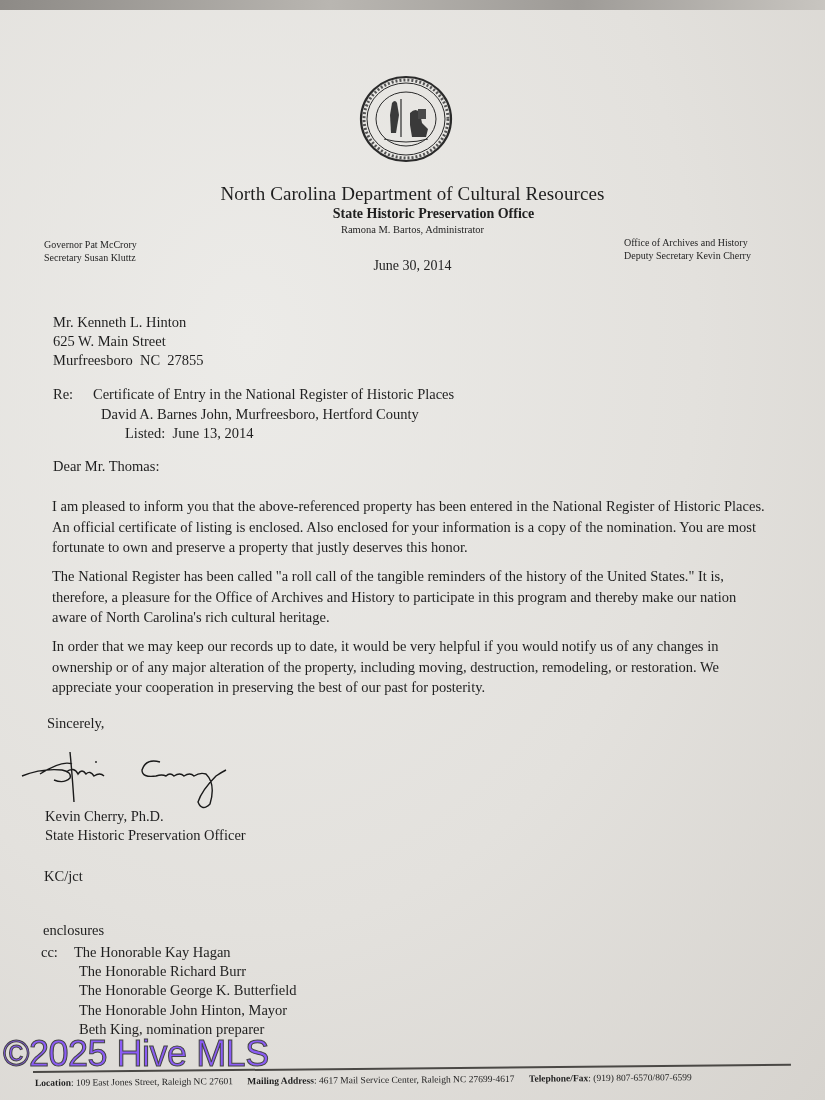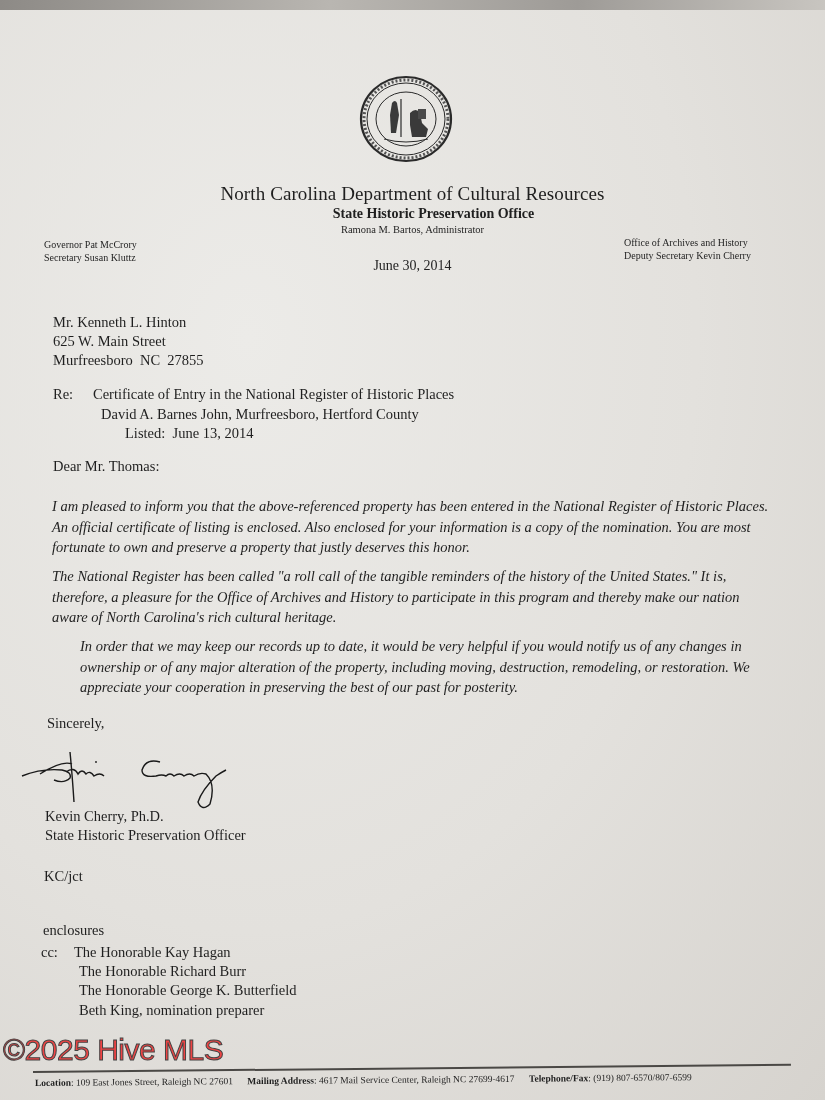--- a/index.html
+++ b/index.html
@@ -22,35 +22,35 @@
   .head3 { left:0; width:825px; text-align:center; top:224px; font-size:10.5px; }
   .sideL { left:44px; top:238px; font-size:10px; line-height:13px; }
   .sideR { left:624px; top:236px; font-size:10px; line-height:13px; }
   .date { left:0; width:825px; text-align:center; top:258px; font-size:14px; }
   .addr { left:53px; top:313px; font-size:14.5px; line-height:19px; }
   .re { left:53px; top:385px; font-size:14.5px; line-height:19.5px; }
   .re .lbl { display:inline-block; width:40px; }
   .re .l2 { padding-left:48px; }
   .re .l3 { padding-left:72px; }
   .greet { left:53px; top:458px; font-size:14.5px; }
-  .para { position:absolute; left:52px; width:720px; font-size:14.5px; line-height:20.5px; white-space:normal;font-style:italic; }
+  .para { position:absolute; left:52px; width:720px; font-size:14.5px; line-height:20.5px; white-space:normal; }
   .p1 { top:496px; }
   .p2 { top:566px; }
-  .p3 { top:636px;margin-left:28px; }
+  .p3 { top:636px; }
   .sincerely { left:47px; top:715px; font-size:14.5px; }
   .sig { position:absolute; left:20px; top:740px; width:240px; height:70px; }
   .signer { left:45px; top:807px; font-size:14.5px; line-height:19px; }
   .initials { left:44px; top:868px; font-size:14.5px; }
   .encl { left:43px; top:906px; font-size:14.5px;margin-top:16px; }
   .cc { left:41px; top:943px; font-size:14.5px; line-height:19.2px; }
   .cc .lbl { display:inline-block; width:33px; }
   .cc .ind { padding-left:38px; }
   .watermark {
     position:absolute; left:3px; top:1033px; font-family:"Liberation Sans", sans-serif;
-    font-size:30px; color:#ef4444; -webkit-text-stroke:1px #444; letter-spacing:-0.5px;
+    font-size:36px; color:#8b5cf6; -webkit-text-stroke:1px #444; letter-spacing:-0.5px;
   }
   .rule { position:absolute; left:33px; top:1071px; width:758px; height:2px; background:#4a4845; transform:rotate(-0.55deg); transform-origin:left center; }
   .footer { position:absolute; left:35px; top:1078px; font-size:9.5px; transform:rotate(-0.5deg); transform-origin:left center; white-space:nowrap; }
   .footer b { font-weight:bold; }
   .footer .gap { display:inline-block; width:12px; }
 </style>
 </head>
 <body>
 
 <div class="topstrip"></div>
@@ -114,20 +114,21 @@
   <div>State Historic Preservation Officer</div>
 </div>
 
 <div class="abs initials">KC/jct</div>
 <div class="abs encl">enclosures</div>
 
 <div class="abs cc">
   <div><span class="lbl">cc:</span><span>The Honorable Kay Hagan</span></div>
   <div class="ind">The Honorable Richard Burr</div>
   <div class="ind">The Honorable George K. Butterfield</div>
+  <div class="ind">The Honorable John Hinton, Mayor</div>
   <div class="ind">Beth King, nomination preparer</div>
 </div>
 
 <div class="watermark">©2025 Hive MLS</div>
 
 <div class="rule"></div>
 <div class="footer">
   <b>Location</b><span>: 109 East Jones Street, Raleigh NC 27601</span><span class="gap"></span>
   <b>Mailing Address</b><span>: 4617 Mail Service Center, Raleigh NC 27699-4617</span><span class="gap"></span>
   <b>Telephone/Fax</b><span>: (919) 807-6570/807-6599</span>

